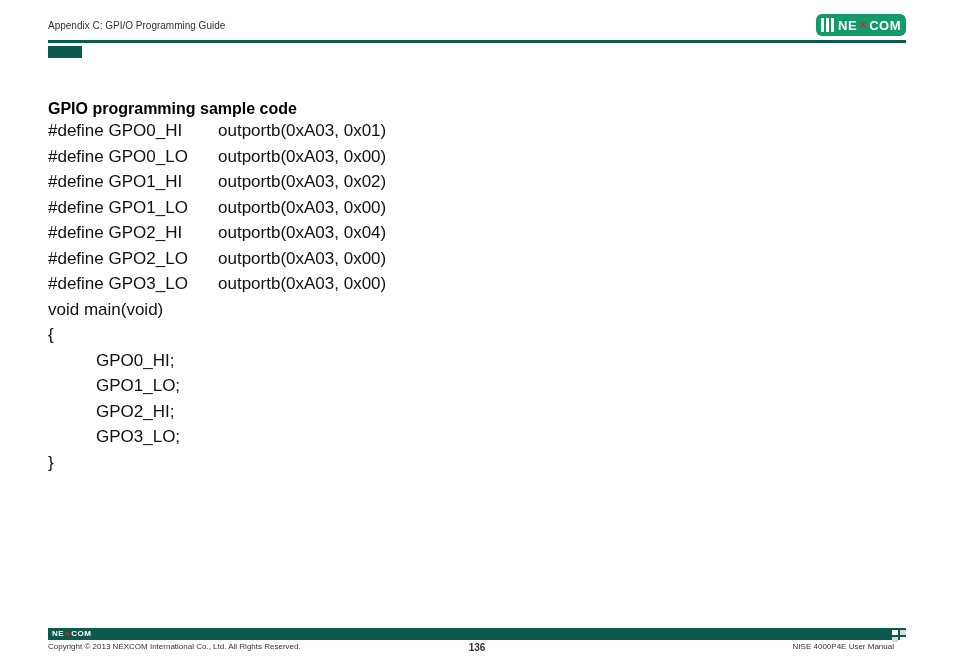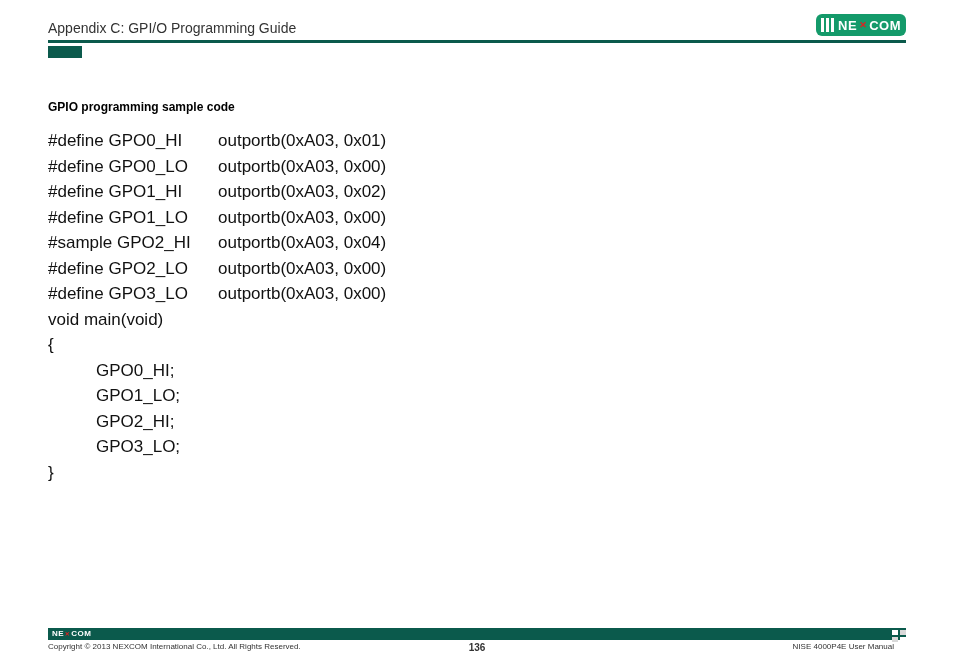--- a/index.html
+++ b/index.html
@@ -12,21 +12,21 @@
     overflow: hidden;
   }
   .header {
     position: absolute;
     top: 20px;
     left: 48px;
     right: 48px;
     height: 26px;
   }
   .header-title {
-    font-size: 14px;
+    font-size: 10px;
     color: #333;
     position: absolute;
     top: 0;
     left: 0;
   }
   .header-logo {
     position: absolute;
     top: -6px;
     right: 0;
   }
@@ -47,24 +47,23 @@
     background: #0b5a4c;
   }
 
   .content {
     position: absolute;
     top: 100px;
     left: 48px;
     right: 48px;
   }
   .section-title {
-    font-size: 12px;
+    font-size: 16px;
     font-weight: bold;
     color: #000;
-    margin-bottom: 14px;
   }
   .code-block {
     font-size: 17px;
     color: #111;
     line-height: 1.5;
   }
   .code-block table { border-collapse: collapse; }
   .code-block td { padding: 0; vertical-align: top; }
   .code-block td.col1 { width: 170px; white-space: pre; }
   .code-block td.col2 { white-space: pre; }
@@ -180,21 +179,21 @@
           </tr>
       <tr>
             <td class="col1">#define GPO1_HI</td>
             <td class="col2">outportb(0xA03, 0x02)</td>
           </tr>
       <tr>
             <td class="col1">#define GPO1_LO</td>
             <td class="col2">outportb(0xA03, 0x00)</td>
           </tr>
       <tr>
-            <td class="col1">#sample GPO2_HI</td>
+            <td class="col1">#define GPO2_HI</td>
             <td class="col2">outportb(0xA03, 0x04)</td>
           </tr>
       <tr>
             <td class="col1">#define GPO2_LO</td>
             <td class="col2">outportb(0xA03, 0x00)</td>
           </tr>
       <tr>
             <td class="col1">#define GPO3_LO</td>
             <td class="col2">outportb(0xA03, 0x00)</td>
           </tr>

